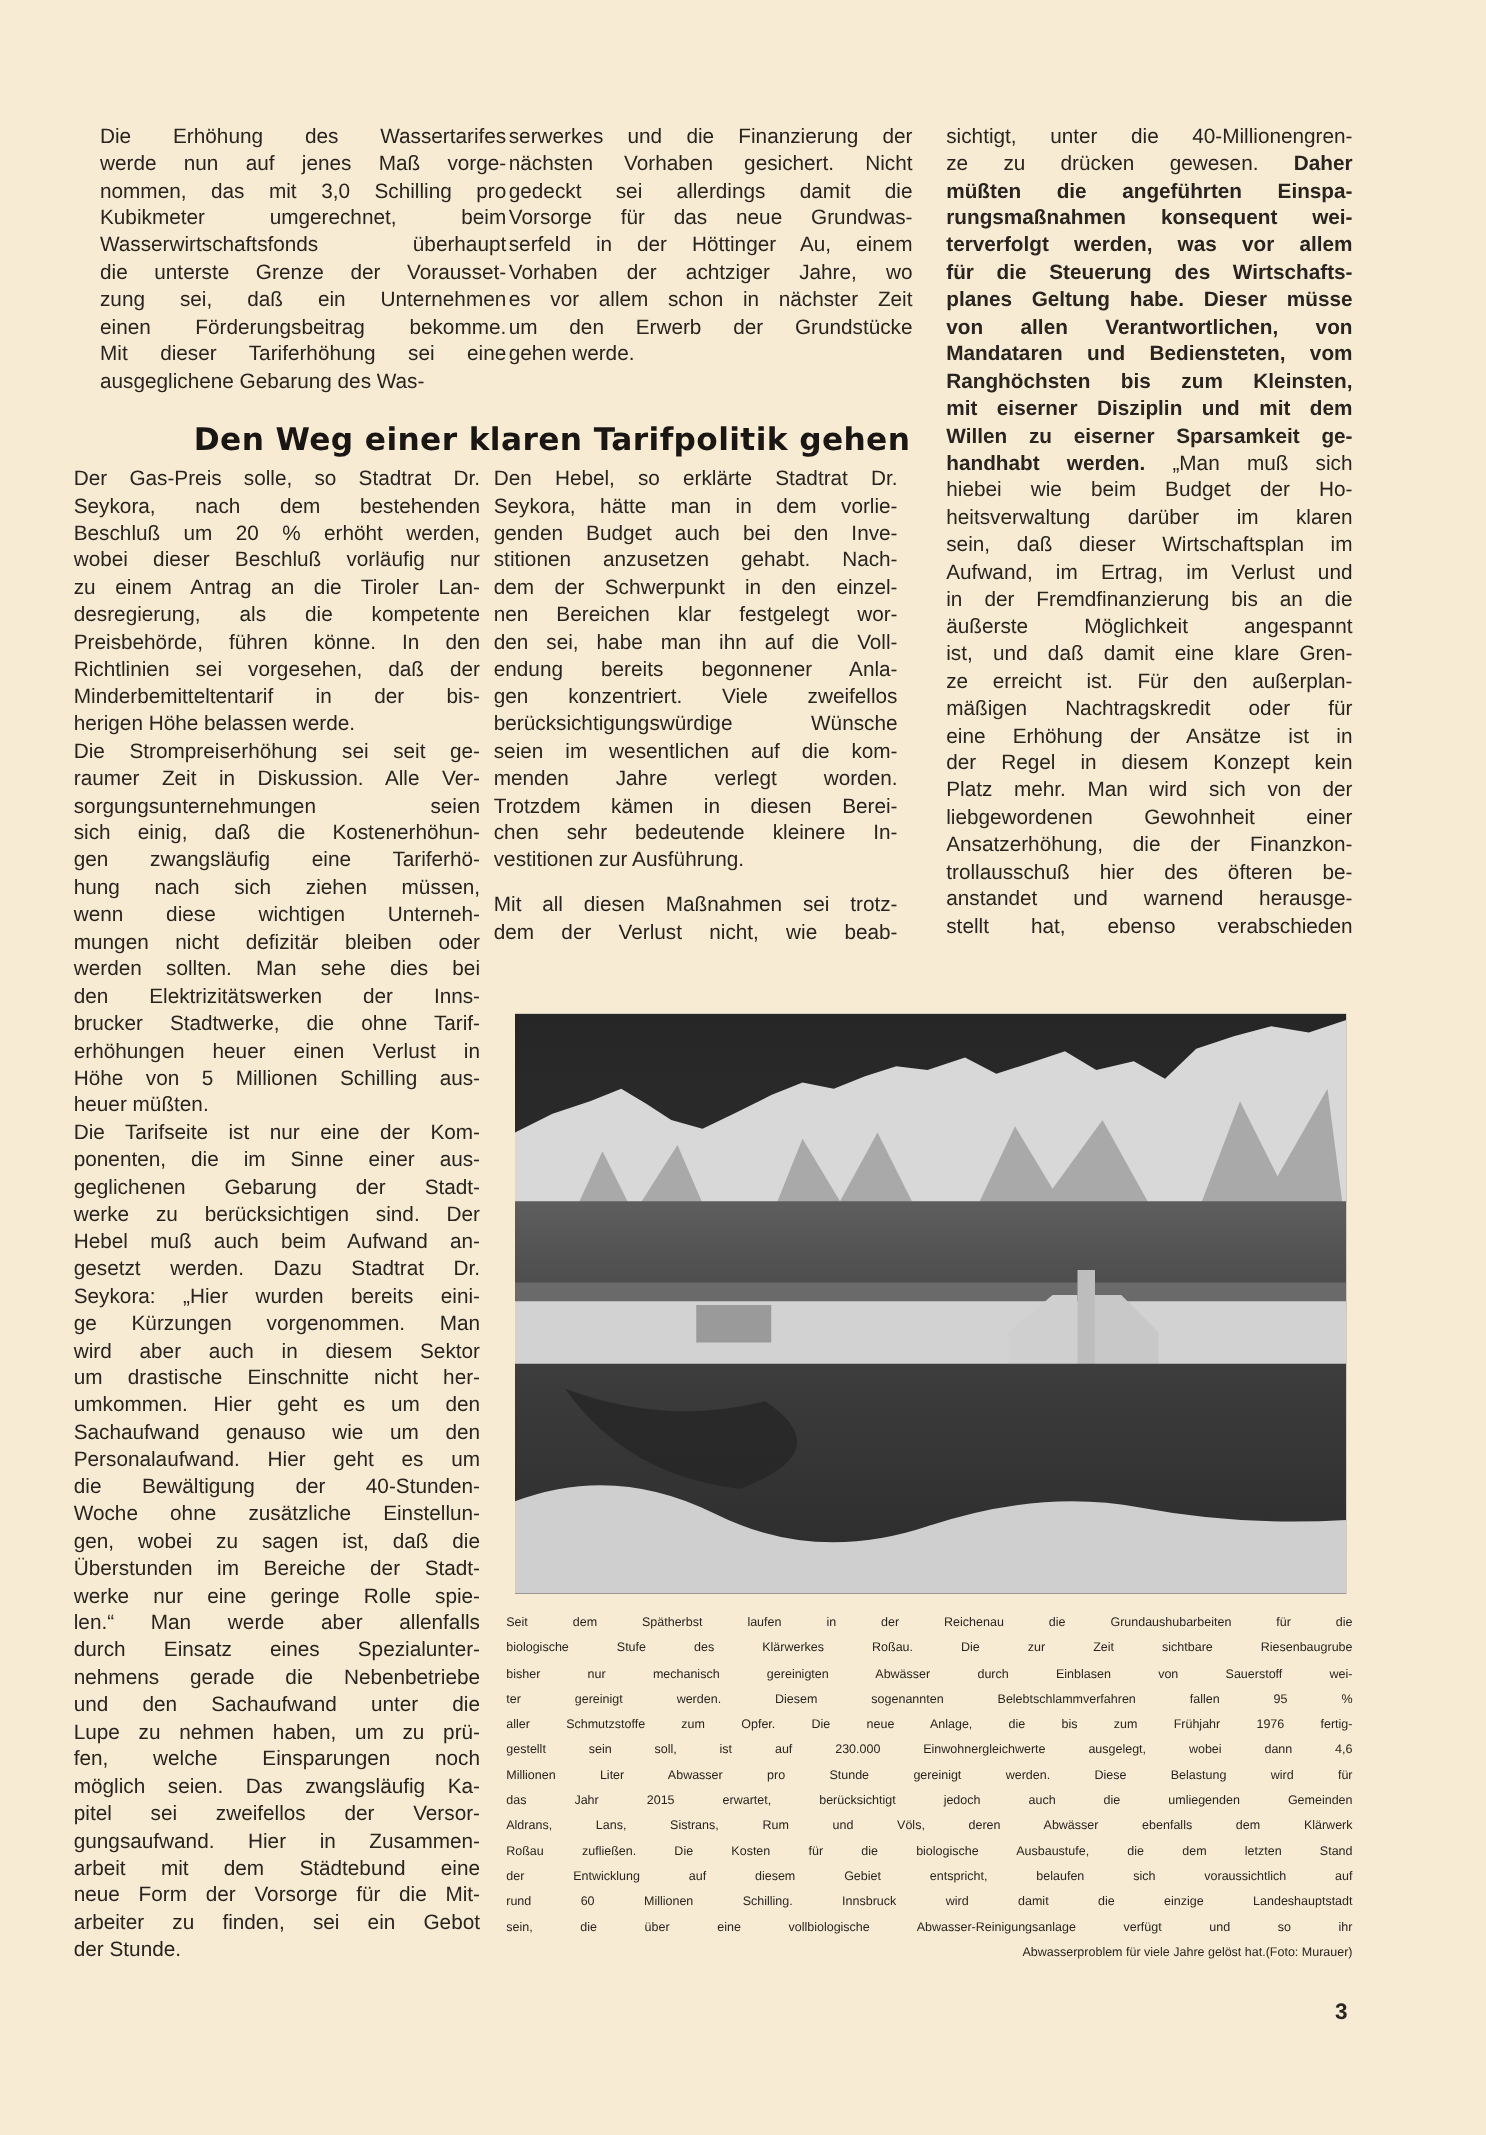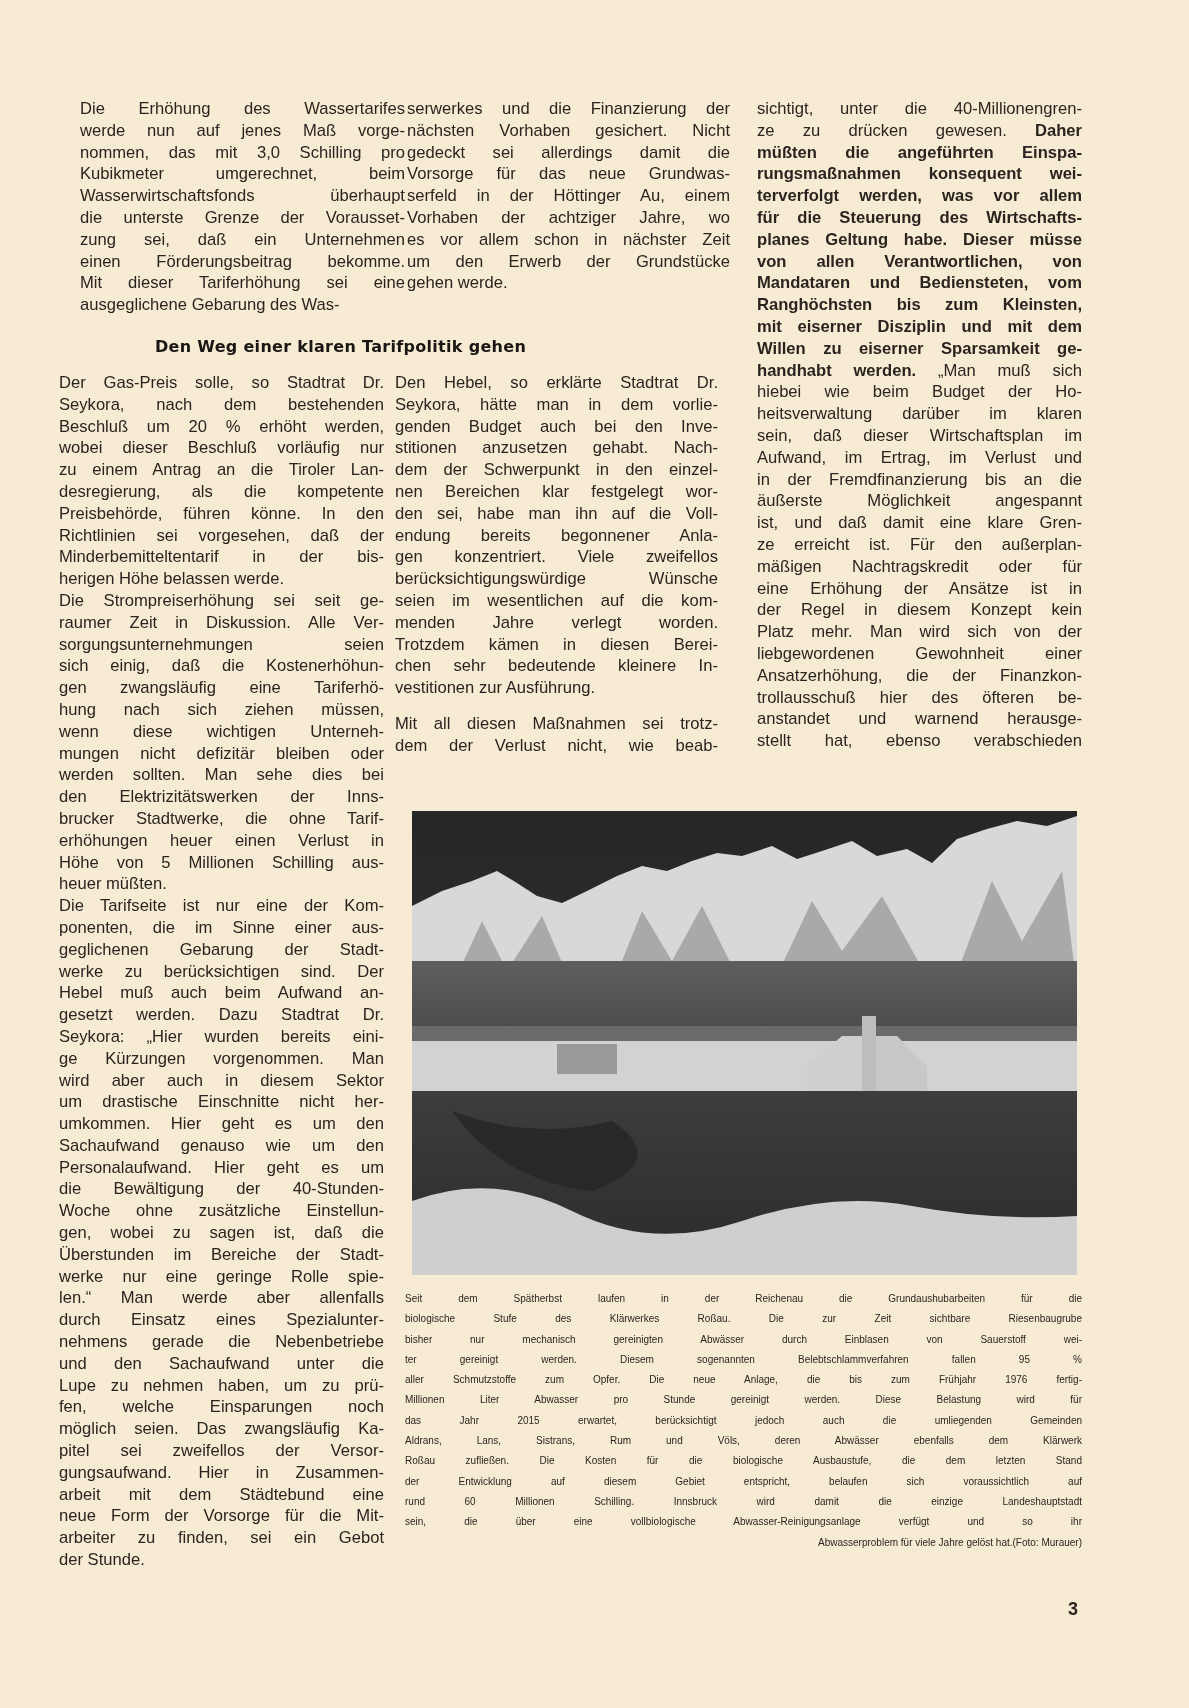--- a/index.html
+++ b/index.html
@@ -11,21 +11,21 @@
   }
   .col {
     position: absolute; font-size: 16.6px; line-height: 21.8px;
   }
   .col .line { display: block; white-space: nowrap; text-align: justify; text-align-last: justify; height: 21.8px; }
   .col .line.last { text-align-last: left; }
   .col .line.bold { font-weight: bold; }
   .headline {
     position: absolute; left: 155px; top: 337px; width: 490px;
     font-family: "DejaVu Sans", sans-serif; font-weight: bold;
-    font-size: 16px; letter-spacing: 0.3px; color: #1a1614; white-space: nowrap;
+    font-size: 25px; letter-spacing: 0.3px; color: #1a1614; white-space: nowrap;
   }
   .photo {
     position: absolute; left: 412px; top: 811px; width: 665px; height: 464px;
     overflow: hidden; background: #777;
   }
   .photo svg { display: block; width: 100%; height: 100%; }
   .caption {
     position: absolute; left: 405px; top: 1289px; width: 677px;
     font-size: 10px; line-height: 20.3px; color: #2a2420;
   }
@@ -207,20 +207,21 @@
     <path d="M40,300 Q120,330 200,310 Q260,350 180,380 Q90,370 40,300 Z" fill="#262626" opacity="0.8"></path>
   </svg>
 </div>
 
 <div class="caption" id="caption">
     <span class="line">Seit dem Spätherbst laufen in der Reichenau die Grundaushubarbeiten für die</span>
     <span class="line">biologische Stufe des Klärwerkes Roßau. Die zur Zeit sichtbare Riesenbaugrube</span>
     <span class="line">bisher nur mechanisch gereinigten Abwässer durch Einblasen von Sauerstoff wei-</span>
     <span class="line">ter gereinigt werden. Diesem sogenannten Belebtschlammverfahren fallen 95 %</span>
     <span class="line">aller Schmutzstoffe zum Opfer. Die neue Anlage, die bis zum Frühjahr 1976 fertig-</span>
+    <span class="line">gestellt sein soll, ist auf 230.000 Einwohnergleichwerte ausgelegt, wobei dann 4,6</span>
     <span class="line">Millionen Liter Abwasser pro Stunde gereinigt werden. Diese Belastung wird für</span>
     <span class="line">das Jahr 2015 erwartet, berücksichtigt jedoch auch die umliegenden Gemeinden</span>
     <span class="line">Aldrans, Lans, Sistrans, Rum und Völs, deren Abwässer ebenfalls dem Klärwerk</span>
     <span class="line">Roßau zufließen. Die Kosten für die biologische Ausbaustufe, die dem letzten Stand</span>
     <span class="line">der Entwicklung auf diesem Gebiet entspricht, belaufen sich voraussichtlich auf</span>
     <span class="line">rund 60 Millionen Schilling. Innsbruck wird damit die einzige Landeshauptstadt</span>
     <span class="line">sein, die über eine vollbiologische Abwasser-Reinigungsanlage verfügt und so ihr</span>
     <span class="line last">
       <span>Abwasserproblem für viele Jahre gelöst hat.</span>
       <span>(Foto: Murauer)</span>

